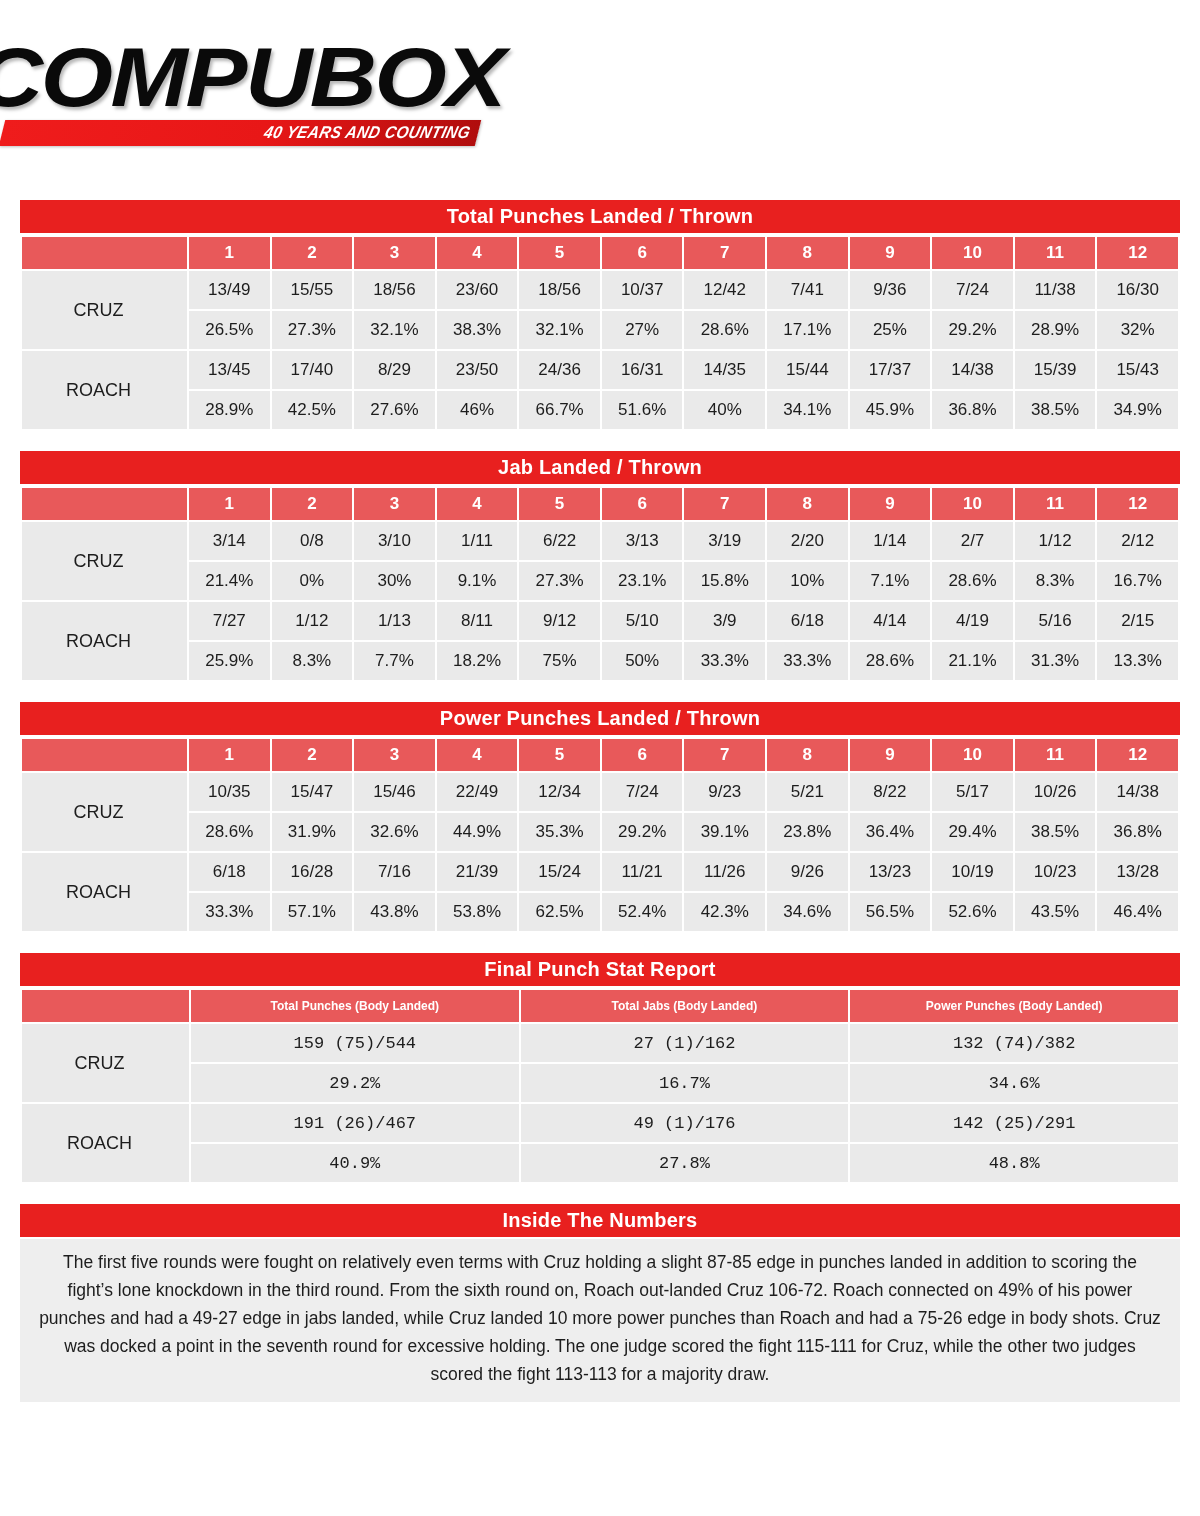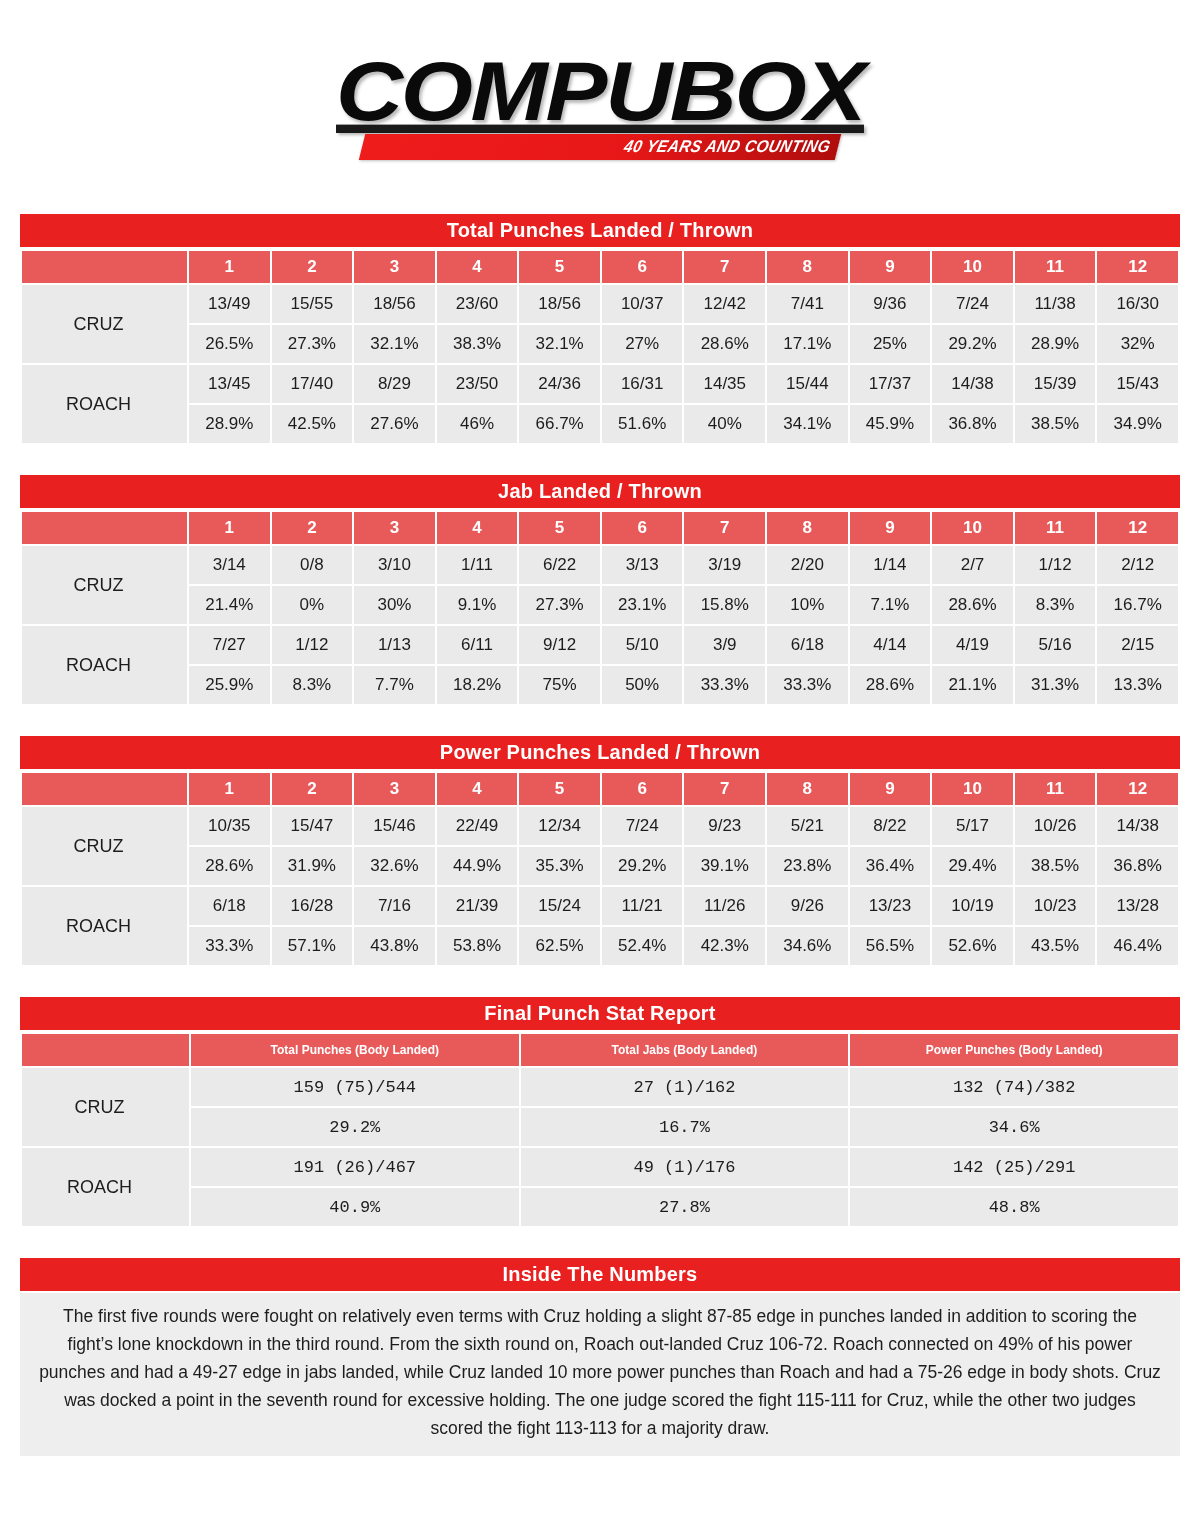--- a/index.html
+++ b/index.html
@@ -11,24 +11,22 @@
     width: 1200px;
     min-height: 1516px;
     font-family: "Liberation Sans", sans-serif;
     color: #1a1a1a;
     -webkit-font-smoothing: antialiased;
   }
 
   
   .logo-wrap {
     width: 100%;
-    padding-top: 50px;
+    padding-top: 36px;
     display: flex;
-    justify-content: center;
-    text-decoration: underline;
   }
   .logo {
     position: relative;
     width: 480px;
     height: 112px;
   }
   .logo-word {
     font-family: "Liberation Sans", sans-serif;
     font-weight: bold;
     font-style: italic;
@@ -79,21 +77,21 @@
     letter-spacing: 0.2px;
     color: #101010;
     line-height: 40px;
   }
 
   
   .page {
     width: 1200px;
     padding: 0 20px;
   }
-  .section { margin-top: 30px; }
+  .section { margin-top: 20px; }
   .section.first { margin-top: 44px; }
 
   .sec-title {
     background: #e8201f;
     color: #ffffff;
     font-weight: bold;
     font-size: 20px;
     text-align: center;
     height: 33px;
     line-height: 33px;
@@ -335,21 +333,21 @@
           <td class="cell">7.1%</td>
           <td class="cell">28.6%</td>
           <td class="cell">8.3%</td>
           <td class="cell">16.7%</td>
         </tr>
         <tr>
           <td class="name" rowspan="2">ROACH</td>
           <td class="cell">7/27</td>
           <td class="cell">1/12</td>
           <td class="cell">1/13</td>
-          <td class="cell">6/11</td>
+          <td class="cell">8/11</td>
           <td class="cell">9/12</td>
           <td class="cell">5/10</td>
           <td class="cell">3/9</td>
           <td class="cell">6/18</td>
           <td class="cell">4/14</td>
           <td class="cell">4/19</td>
           <td class="cell">5/16</td>
           <td class="cell">2/15</td>
         </tr>
         <tr>

